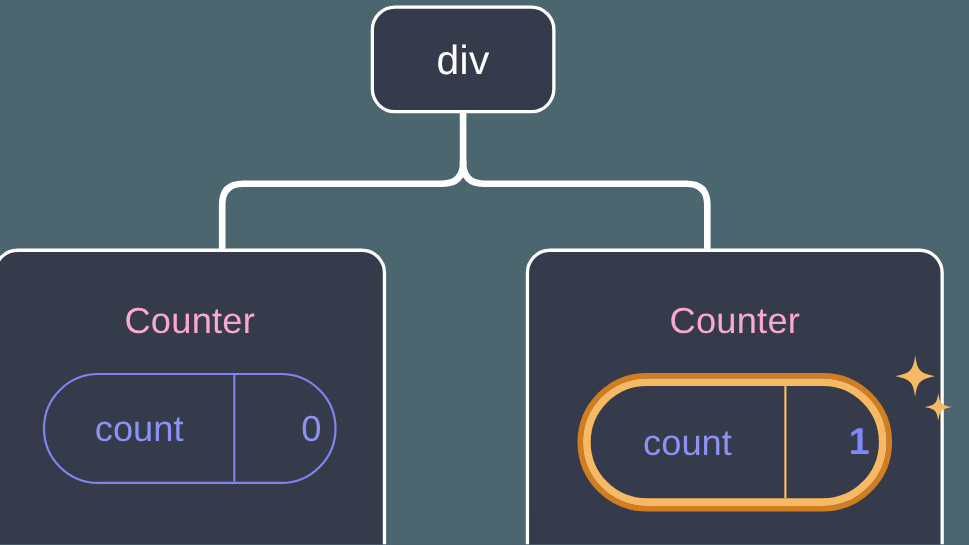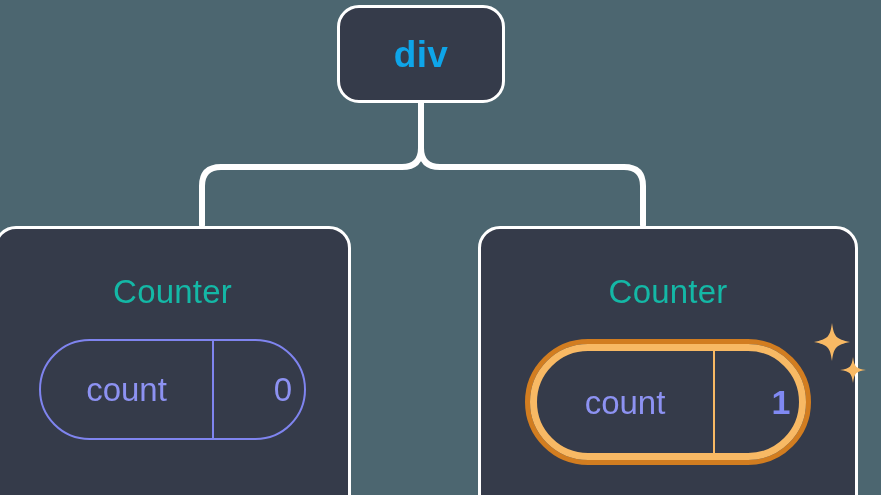--- a/index.html
+++ b/index.html
@@ -44,38 +44,37 @@
   .node-root {
     left: 337px;
     top: 5px;
     width: 168px;
     height: 98px;
     justify-content: center;
   }
   .node-root .node-title {
     font-size: 37px;
     line-height: 1;
-    color: #0ea5e9;
+    color: #ffffff;
     letter-spacing: 0.3px;
-    font-weight: bold;
   }
 
   .node-child {
     top: 226px;
     height: 290px;           
     border-radius: 22px;
     padding-top: 46px;
   }
   .node-left  { left: -6px;  width: 357px; }
   .node-right { left: 478px; width: 380px; }
 
   .node-child .node-title {
     font-size: 33px;
     line-height: 1;
-    color: #14b8a6;
+    color: #f9a8d4;
     letter-spacing: 0.2px;
   }
 
   
   .pill-wrap {
     position: relative;
     margin-top: 31px;
   }
 
   .pill {

